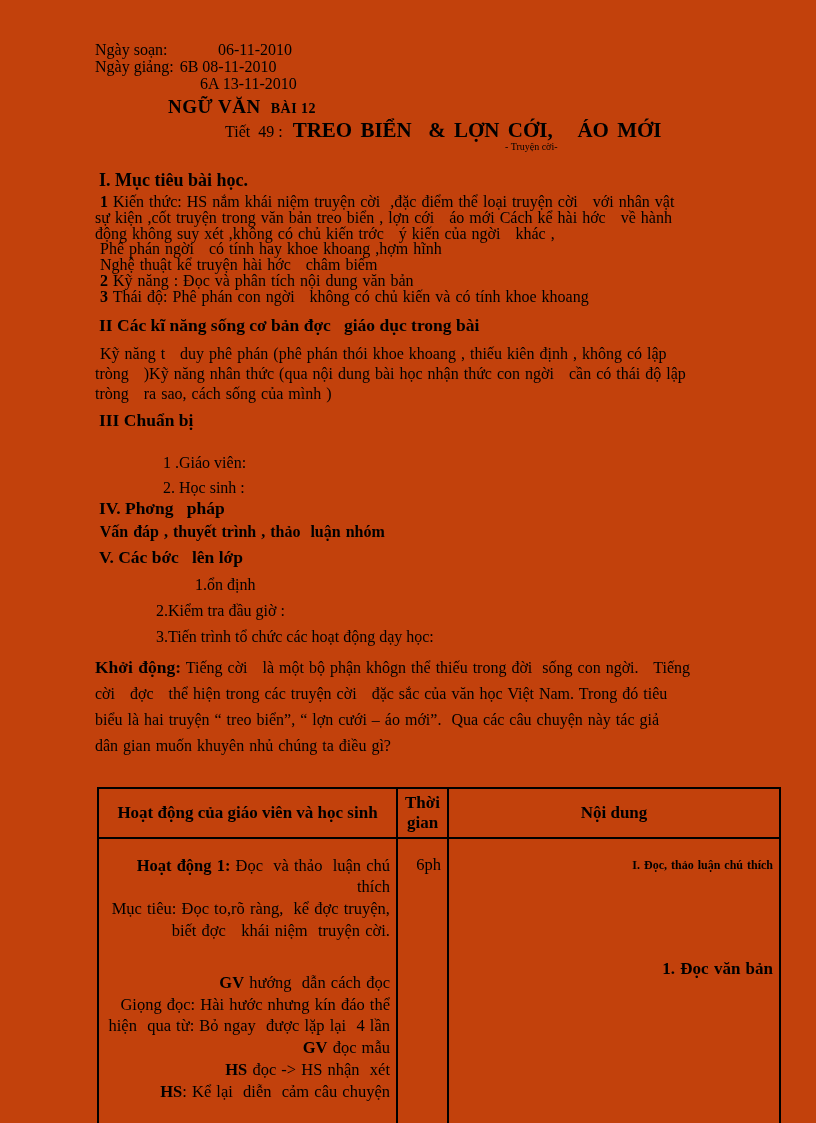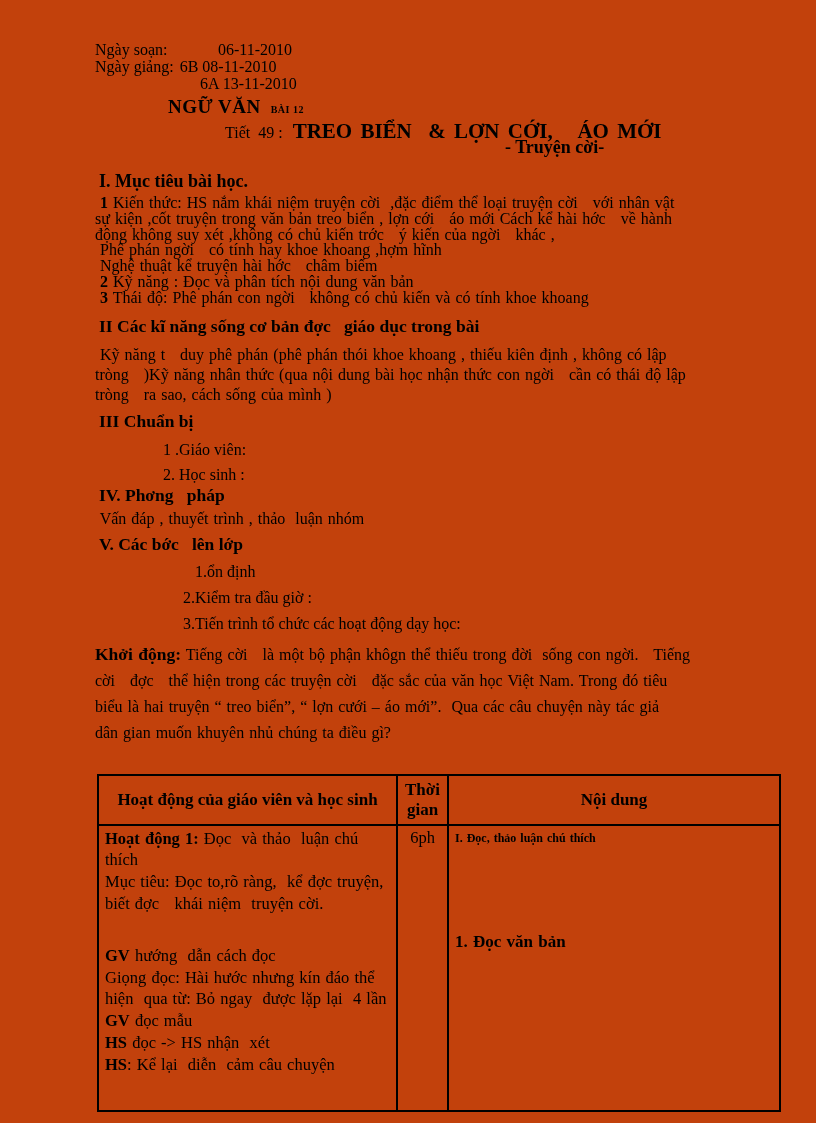--- a/index.html
+++ b/index.html
@@ -11,51 +11,51 @@
   .content{padding:41px 0 0 95px;width:712px;}
   .b{font-weight:bold;}
   
   .date-line{font-size:16px;line-height:17px;white-space:pre;}
   .dlabel1{display:inline-block;width:123px;}
   .dlabel2{display:inline-block;margin-right:6px;}
   .date-line3{padding-left:105px;}
   
   .title-l1{margin:5px 0 0 73px;line-height:19px;white-space:pre;}
   .subject{font-size:19px;font-weight:bold;letter-spacing:.5px;}
-  .lesson{font-size:10px;font-weight:bold;margin-left:10px;letter-spacing:.5px;margin-top:16px;}
+  .lesson{font-size:14px;font-weight:bold;margin-left:10px;letter-spacing:.5px;margin-top:16px;}
   .title-l2{margin:1px 0 0 130px;line-height:23px;white-space:pre;}
   .tiet{font-size:16px;}
   .main-title{font-size:21px;font-weight:bold;word-spacing:3px;margin-left:10px;}
-  .subtitle{margin:-4px 0 16px 410px;font-size:18px;line-height:15px;white-space:pre;font-weight:bold;}
+  .subtitle{margin:-4px 0 16px 410px;font-size:10px;line-height:15px;white-space:pre;}
   
   .sec-heading{font-size:17.5px;font-weight:bold;white-space:pre;line-height:20px;padding-left:4px;}
   .h1{margin-top:14px;font-size:18px;}
   .h2{margin-top:10px;}
   .h3{margin-top:6px;}
   .h4{margin-top:-2px;}
   .h5{margin-top:6px;}
   
   .ln{white-space:pre;font-size:16px;word-spacing:1px;}
   .s1{line-height:15.8px;}
   .blk1{margin-top:4px;}
   .s2{line-height:20px;}
   .blk2{margin-top:9px;}
   .chuan-item{margin-left:68px;line-height:25px;font-size:16px;white-space:pre;}
-  .blk3{margin-top:6px;}
-  .pp-line{margin-top:5px;line-height:18px;}
-  .buoc-item{margin-left:88px;line-height:26px;font-size:16px;white-space:pre;}
+  .blk3{margin-top:20px;}
+  .pp-line{margin-top:5px;line-height:18px;font-weight:bold;}
+  .buoc-item{margin-left:61px;line-height:26px;font-size:16px;white-space:pre;}
   .buoc-1{margin-left:100px;}
   .blk5{margin-top:5px;}
   
   .khoidong{margin-top:4px;}
   .kd-line{white-space:pre;font-size:16px;line-height:26px;word-spacing:1px;}
   .kd-label{font-size:17.5px;font-weight:bold;}
   
   table.plan{border-collapse:collapse;margin:28px 0 0 2px;table-layout:fixed;width:620px;}
-  table.plan th,table.plan td{border:2px solid #000;padding:2px 6px;vertical-align:top;}
+  table.plan th,table.plan td{border:2px solid #000;padding:16px 6px;vertical-align:top;text-align:right;}
   th.c1,td.c1{width:289px;}
   th.c2,td.c2{width:41px;}
   th.c3,td.c3{width:322px;}
   table.plan th{font-size:17px;font-weight:bold;text-align:center;line-height:20px;vertical-align:middle;height:48px;padding:0 4px;}
   table.plan tbody tr{height:286px;}
   .tl{font-size:16.5px;line-height:21.8px;white-space:pre-wrap;word-spacing:1px;}
   .gv-first{margin-top:30px;}
   .time-cell{text-align:center;font-size:16.5px;padding-top:3px;}
   .nd1{font-weight:bold;font-size:12px;}
   .nd2{font-weight:bold;font-size:17px;margin-top:82px;}

